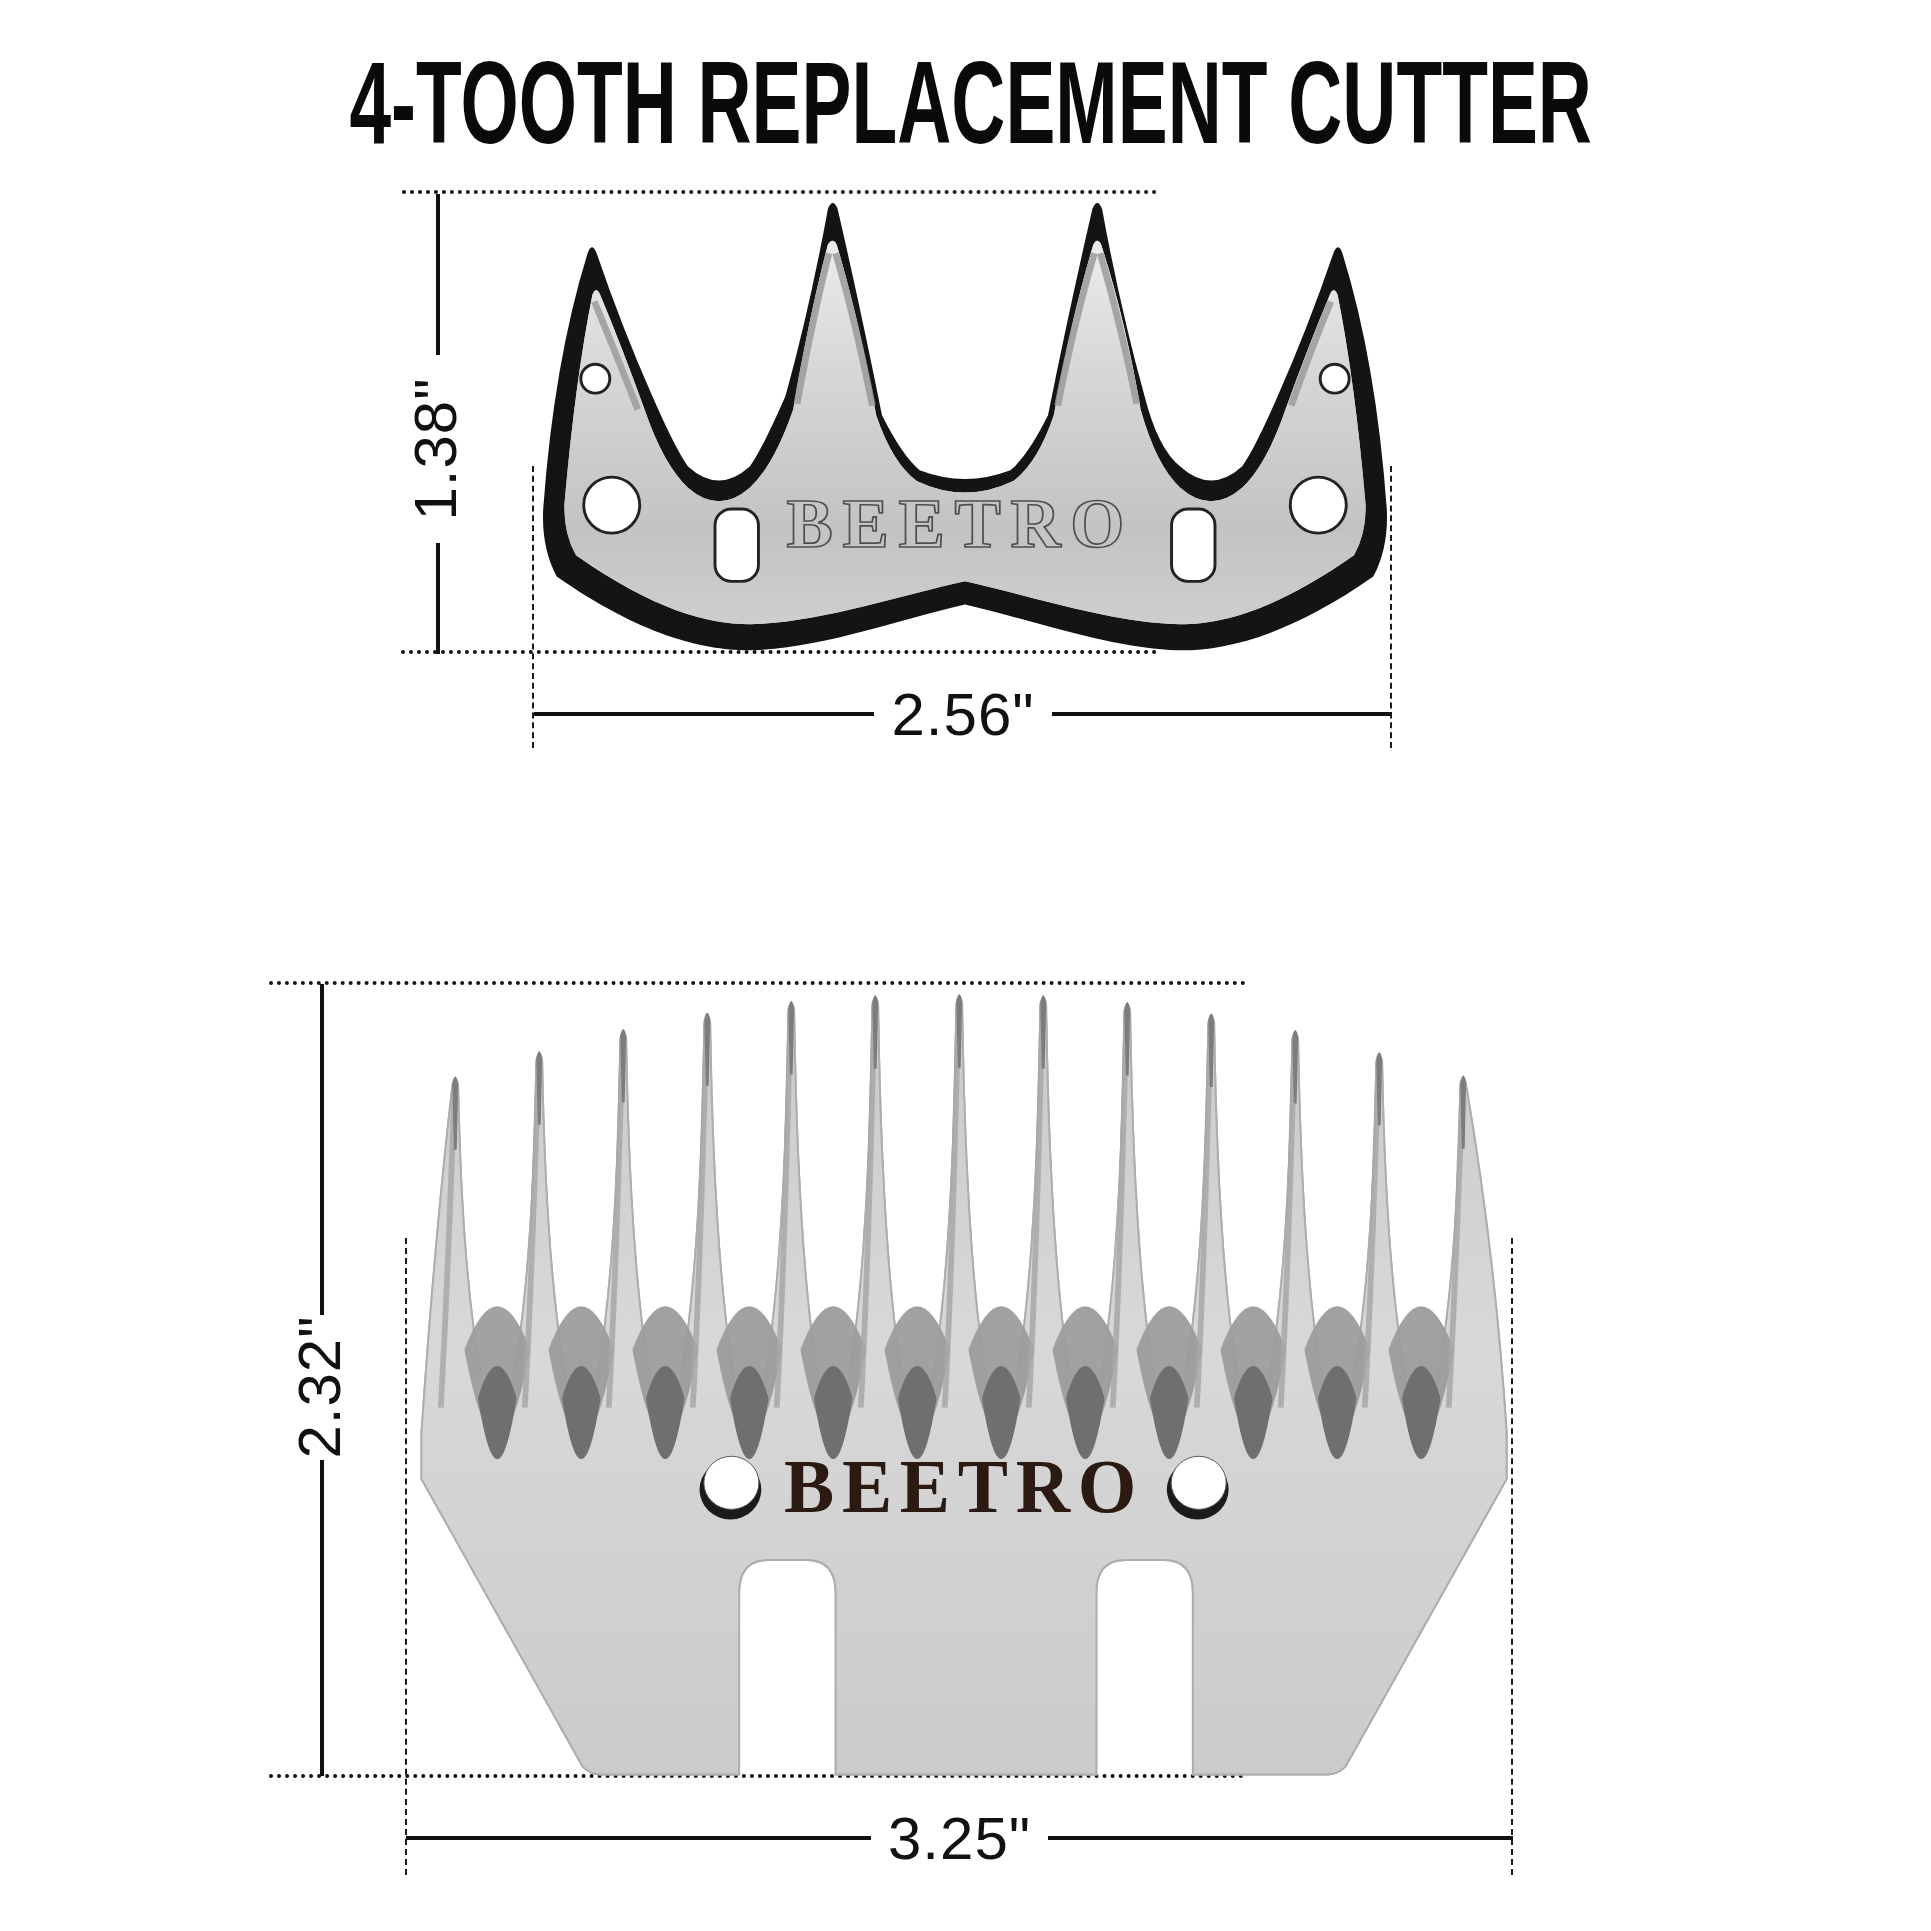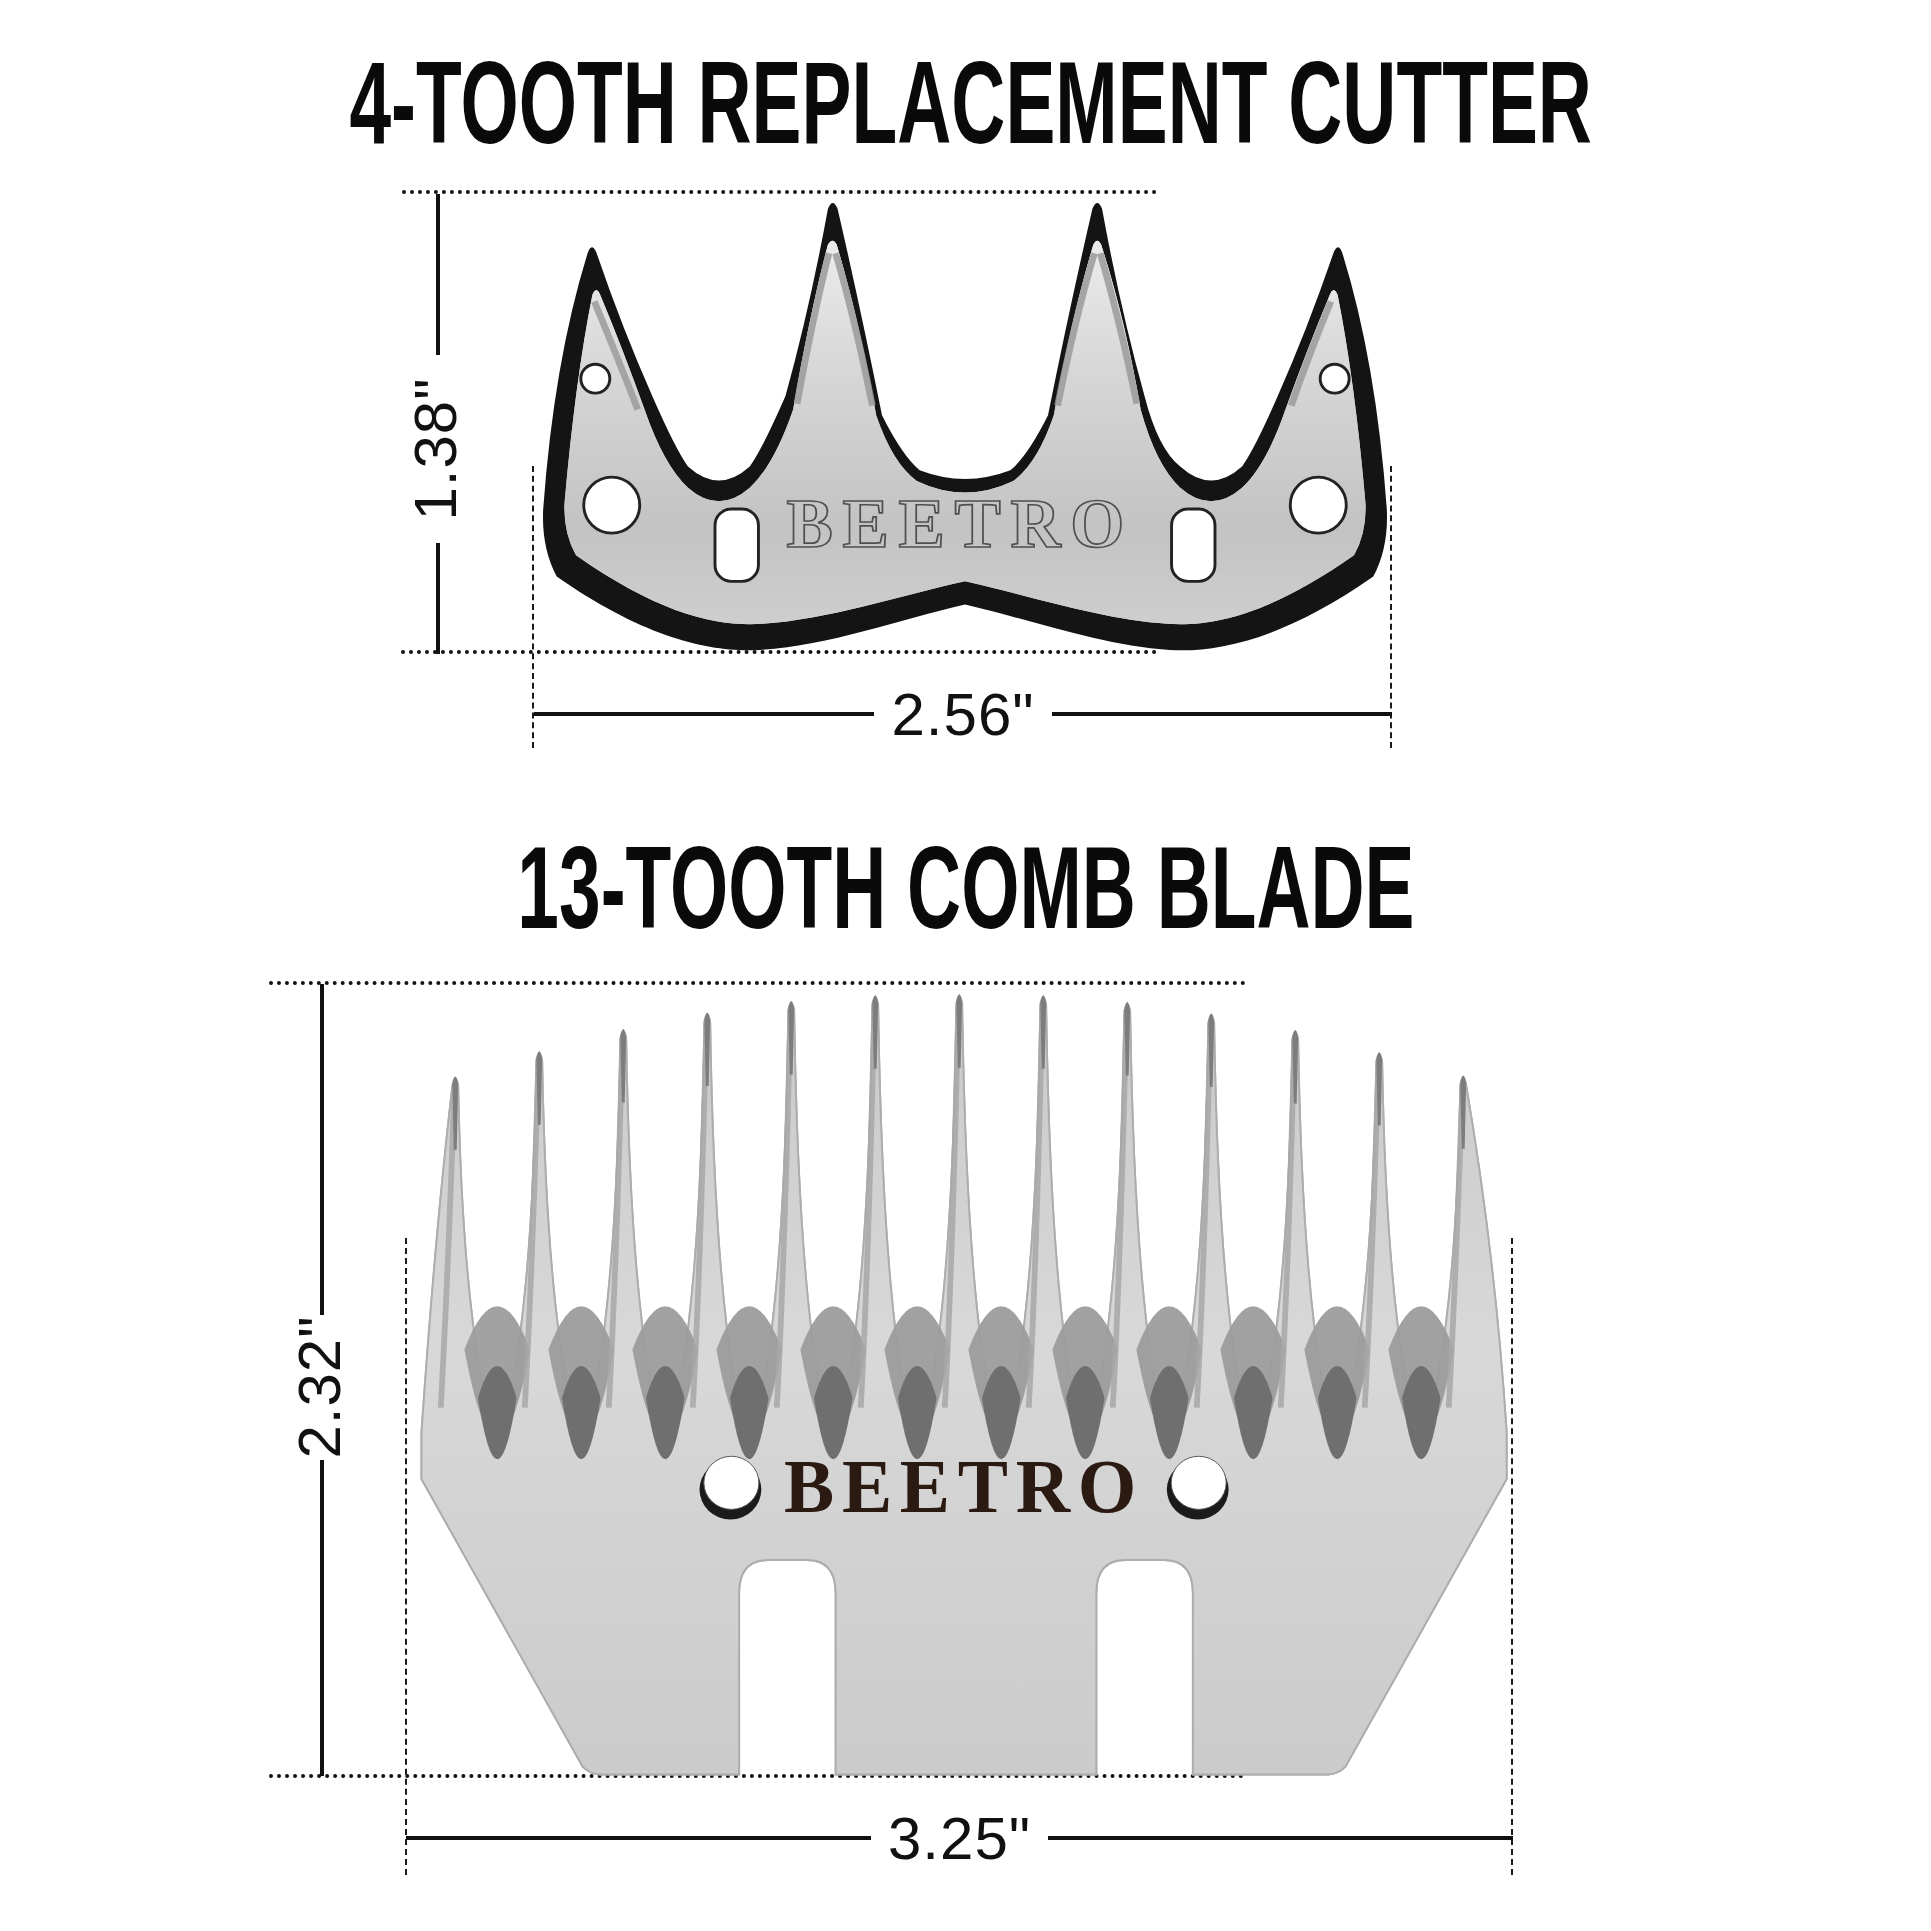--- a/index.html
+++ b/index.html
@@ -108,23 +108,20 @@
       <circle cx="1383" cy="392" r="15"></circle>
       <circle cx="634" cy="523" r="29"></circle>
       <circle cx="1366" cy="523" r="29"></circle>
       <rect x="741" y="527" width="45" height="75" rx="17"></rect>
       <rect x="1214" y="527" width="45" height="75" rx="17"></rect>
     </g>
 
     <text x="995" y="566" text-anchor="middle" font-size="72" letter-spacing="10" fill="none" stroke="#4f4f4f" stroke-width="1.8">BEETRO</text>
   </svg>
 
-  <div class="title" style="top:829px;">
-    <span class="squeeze">13-TOOTH COMB BLADE</span>
-  </div>
 
   <div class="dotted-h" style="left:269px;top:981px;width:977px;"></div>
   <div class="dotted-h" style="left:269px;top:1774px;width:975px;"></div>
 
   <div class="solid-v" style="left:320px;top:984px;height:331px;"></div>
   <div class="solid-v" style="left:320px;top:1460px;height:316px;"></div>
   <div class="dim-label-rot" style="left:319px;top:1387px;">2.32"</div>
 
   <div class="dash-v" style="left:405px;top:1238px;height:637px;"></div>
   <div class="dash-v" style="left:1511px;top:1238px;height:637px;"></div>

